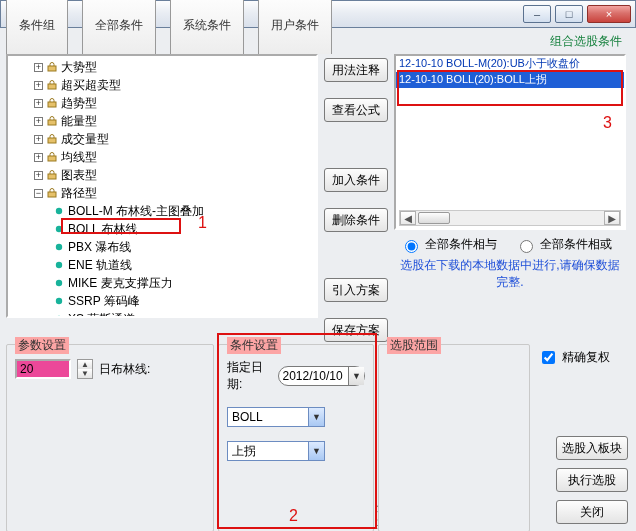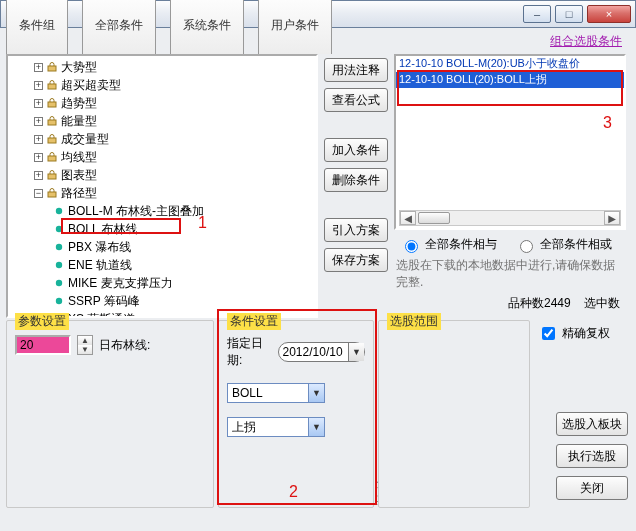--- a/index.html
+++ b/index.html
@@ -8,61 +8,61 @@
 
   
   .titlebar { height: 28px; background: linear-gradient(#fdfdfe,#e9edf3 45%,#d9e0eb); border: 1px solid #6a7f9b; display: flex; align-items: center; padding-left: 8px; }
   .titlebar .title { flex: 1; color: #2b2b2b; }
   .winbtn { width: 28px; height: 18px; margin-right: 4px; border: 1px solid #5b7290; border-radius: 2px; display:flex; align-items:center; justify-content:center; background: linear-gradient(#f6f9fd,#d2deee); color:#3a4a60; font-size:11px; }
   .winbtn.close { width: 44px; background: linear-gradient(#f2a3a0,#d9706b 45%,#c9433d); border-color:#8f2f2a; color:#fff; }
 
   
   .tabs { display:flex; align-items:flex-end; padding: 2px 6px 0 6px; height: 26px; background:#eceef1; }
   .tab { padding: 20px 12px; border:1px solid #999; border-bottom:none; background: linear-gradient(#fdfdfd,#ededed); margin-right:14px; border-radius: 3px 3px 0 0; color:#333; }
-  .tab.group-label { border:none; background:none; padding: 20px 0 4px 4px; margin-left: auto; margin-right:8px; color:#a21caf;text-decoration:underline; }
+  .tab.group-label { border:none; background:none; padding: 20px 0 4px 4px; margin-left: auto; margin-right:8px; color:#15803d; }
 
   
   .main { display:flex; padding: 0 6px 0 6px; }
 
   
   .tree-panel { flex: 1; border: 2px inset #fff; background:#fff; height: 264px; overflow:auto; padding: 2px 2px; position:relative; }
   .tree-row { display:flex; align-items:center; height:18px; padding-left:4px; white-space:nowrap; position:relative; }
   .pmbox { width:9px; height:9px; border:1px solid #7a7a7a; display:inline-flex; align-items:center; justify-content:center; font-size:9px; line-height:8px; background:#fff; margin-right:4px; color:#333; }
   .lockicon { width:10px; height:10px; display:inline-block; margin-right:4px; }
   .lockicon svg { width:10px; height:10px; display:block; }
   .leaficon { width:10px; height:10px; display:inline-block; margin-right:4px; }
   .leaficon svg { width:10px; height:10px; display:block; }
   .tree-row.indent1 { padding-left: 24px; }
   .tree-row.indent2 { padding-left: 44px; }
 
   
-  .btncol { width: 74px; padding: 4px 4px 0 6px; display:flex; flex-direction:column; gap:6px; }
+  .btncol { width: 74px; padding: 4px 4px 0 6px; display:flex; flex-direction:column; gap:16px; }
   .btn { height:24px; border:1px solid #7a7a7a; background: linear-gradient(#fdfdfd,#e4e4e4); border-radius:3px; display:flex; align-items:center; justify-content:center; color:#000; }
   .btn.small { height:22px; }
 
   
   .condbox { width:238px; padding: 0 4px 0 2px; }
   .cond-list { border:2px inset #fff; background:#fff; height:176px; overflow:hidden; position:relative; }
   .cond-row { height:16px; padding:0 3px; font-size:11px; white-space:nowrap; color:#0037b3; }
   .cond-row.sel { background:#1f5fd6; color:#fff; }
   .cond-scroll { position:absolute; left:3px; right:3px; bottom:2px; height:16px; background:#efefef; border:1px solid #c9c9c9; display:flex; align-items:center; }
   .cond-scroll .arrow { width:16px; height:14px; border:1px solid #b0b0b0; background:linear-gradient(#fff,#e8e8e8); display:flex; align-items:center; justify-content:center; font-size:10px; color:#555; }
   .cond-scroll .track { flex:1; height:14px; display:flex; align-items:center; padding-left:2px; }
   .cond-scroll .thumb { width:32px; height:12px; border:1px solid #9a9a9a; background:linear-gradient(#fdfdfd,#dcdcdc); border-radius:2px; }
 
   
   .radios { display:flex; gap:18px; padding: 6px 2px 2px 6px; }
   .radios label { display:flex; align-items:center; gap:4px; }
-  .rednote { color:#737373; text-align:left; padding: 2px 2px; }
+  .rednote { color:#1d4ed8; text-align:center; padding: 2px 2px; }
   .counter { text-align:right; padding: 2px 6px 0 0; }
 
   
   .bottom { display:flex; padding: 2px 6px 4px 6px; gap: 4px; }
   .group { border:1px solid #c9c9c9; border-radius:2px; background:#eceef1; position:relative; padding: 14px 8px 8px 8px; }
-  .group > .legend { position:absolute; top:-8px; left:8px; background:#fde047; padding:0 3px; color:#333; }
+  .group > .legend { position:absolute; top:-8px; left:8px; background:#fca5a5; padding:0 3px; color:#333; }
   .params { width: 208px; height: 188px; }
   .params-inner { display:flex; align-items:center; gap:6px; }
   .numfld { width:56px; height:20px; border:2px inset #fff; background:#ec4899; padding:0 3px; display:flex; align-items:center; }
   .spin { width:16px; display:flex; flex-direction:column; border:1px solid #9a9a9a; }
   .spin div { height:9px; background:linear-gradient(#fff,#e4e4e4); display:flex; align-items:center; justify-content:center; font-size:8px; color:#444; }
 
   .condset { width: 156px; height:188px; }
   .condset .row { display:flex; align-items:center; gap:6px; margin-bottom:14px; }
   .dropdown { height:20px; border:1px solid #7a7a7a; background:#fff; display:flex; align-items:center; justify-content:space-between; padding-left:4px; }
   .dropdown .dd-arrow { width:16px; height:18px; border-left:1px solid #7a7a7a; background:linear-gradient(#fdfdfd,#dedede); display:flex; align-items:center; justify-content:center; font-size:9px; color:#333; }
@@ -277,25 +277,20 @@
       <label>
           <input type="radio" checked="" style="">
           <span>全部条件相与</span>
         </label>
       <label>
           <input type="radio" style="">
           <span>全部条件相或</span>
         </label>
     </div>
     <div class="rednote">选股在下载的本地数据中进行,请确保数据完整.</div>
-    <div class="counter">
-      <span>品种数</span><span>2449</span>
-      &nbsp;&nbsp;
-      <span>选中数</span>
-    </div>
   </div>
 </div>
 
 <div class="bottom">
   <div class="group params">
     <span class="legend">参数设置</span>
     <div class="params-inner">
       <div class="numfld">20</div>
       <div class="spin">
         <div>▲</div>

